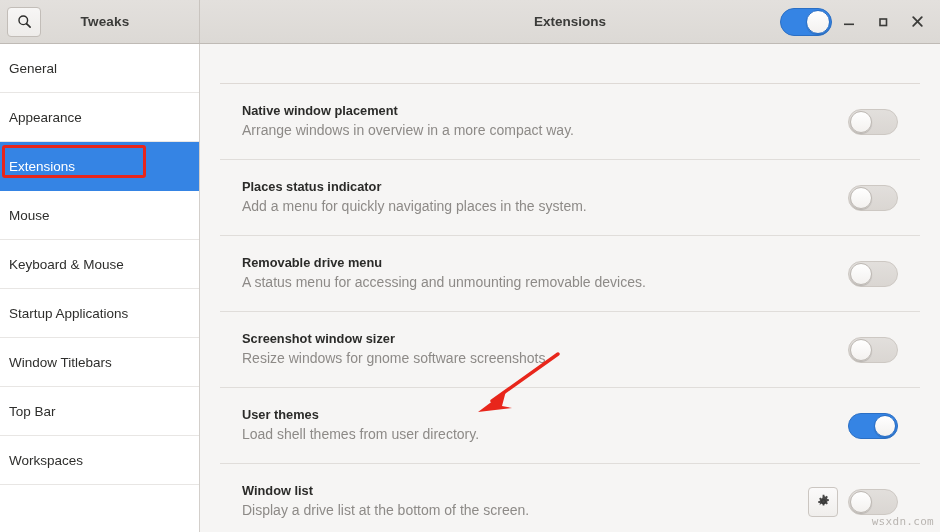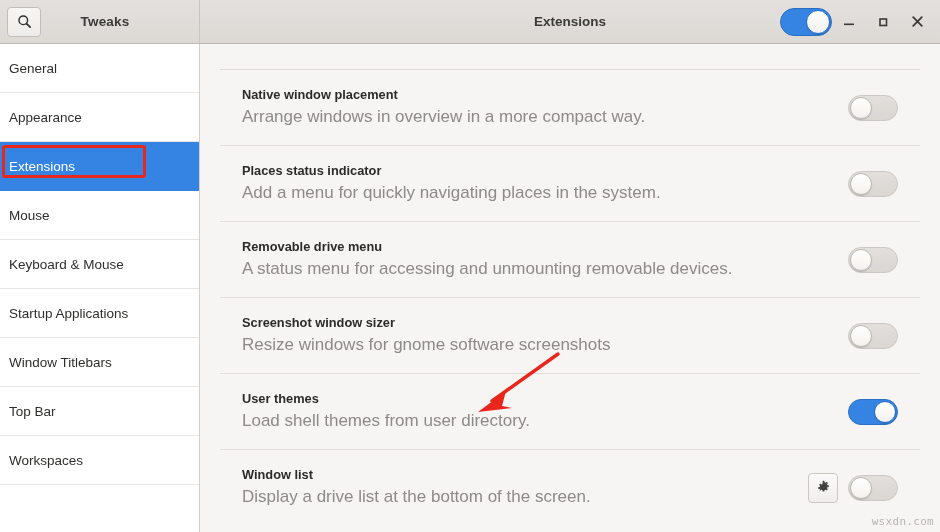--- a/index.html
+++ b/index.html
@@ -170,31 +170,31 @@
   .rows {
     padding-top: 25px;
   }
   .row {
     height: 76px;
     display: flex;
     align-items: center;
     border-top: 1px solid #e0ddda;
     padding: 0 22px 0 22px;
   }
-  .row:first-child { border-top: 1px solid #ded9d5; }
+  .row:first-child { border-top: 1px solid #ded9d5; margin-top: 14px; }
   .row-text { flex: 1; min-width: 0; }
   .row-title {
     font-size: 12.8px;
     font-weight: bold;
     color: #2b2b29;
     margin-bottom: 3px;
     line-height: 1.25;
   }
   .row-sub {
-    font-size: 17px;
+    font-size: 14px;
     color: #8d8a87;
     line-height: 1.25;
   }
   .row-controls {
     display: flex;
     align-items: center;
     gap: 10px;
     flex: 0 0 auto;
   }
   .gear-btn {

